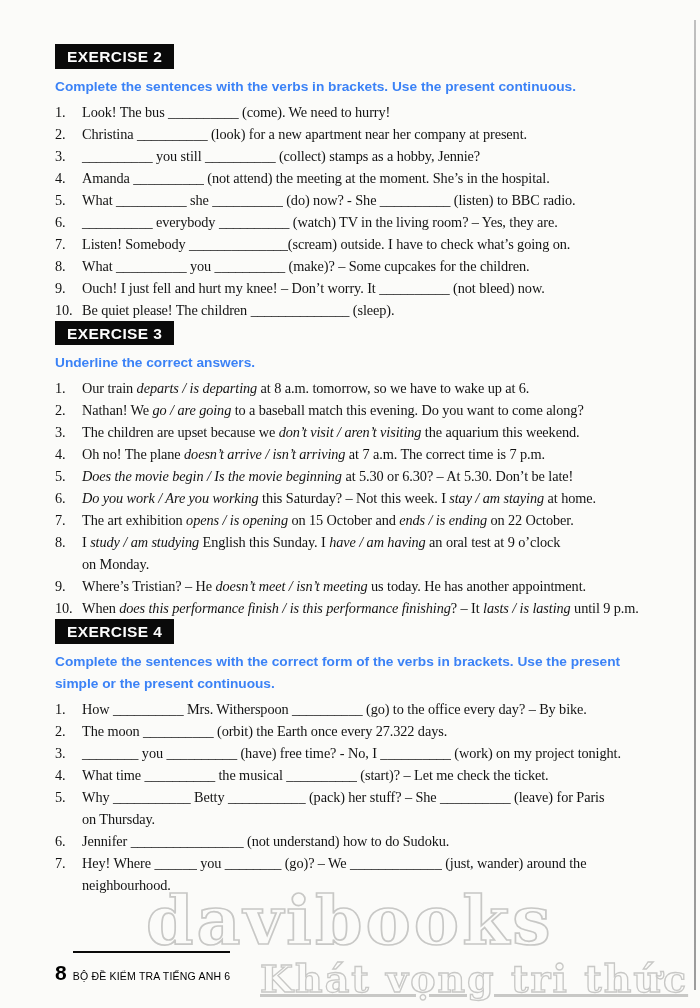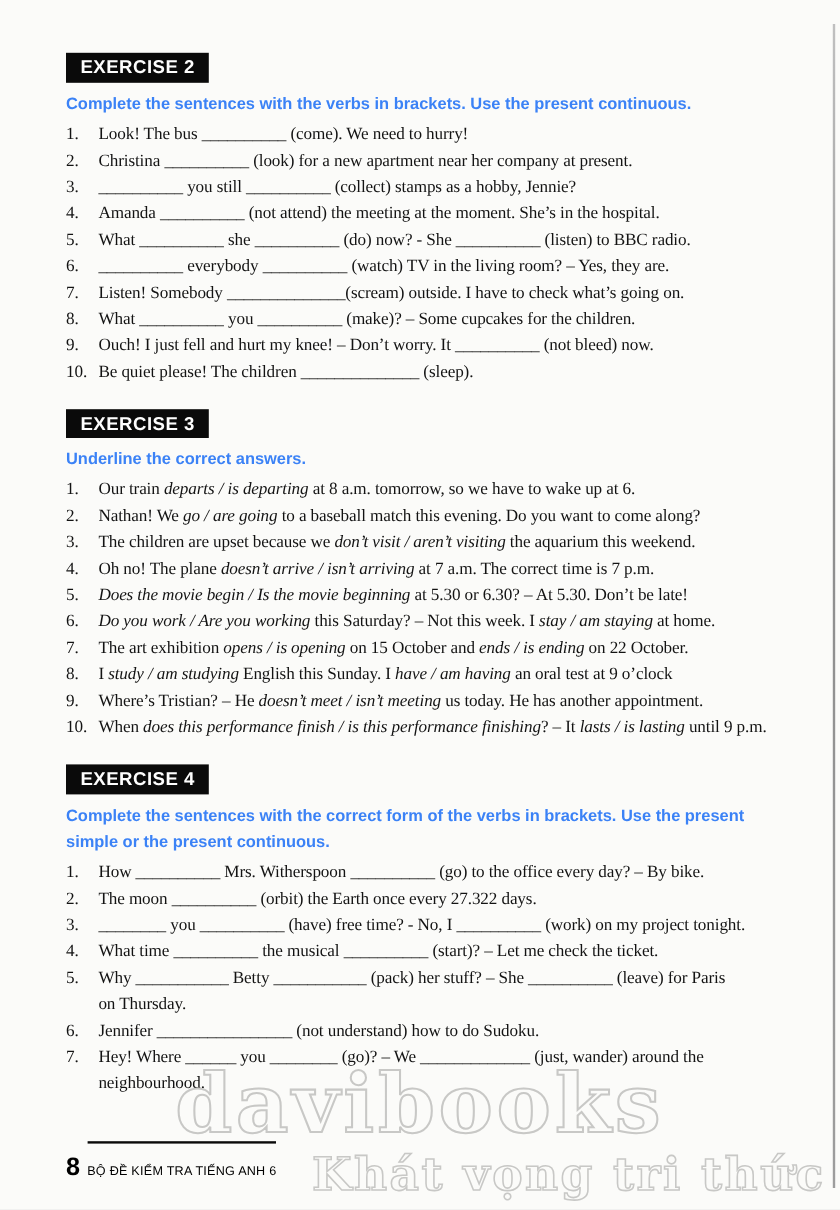--- a/index.html
+++ b/index.html
@@ -2,21 +2,21 @@
 <html><head>
 <meta charset="utf-8">
 <style>
   html,body { margin:0; padding:0; background:#e9e9e9; }
   .page {
     position:relative; width:700px; height:1008px; margin:0 auto;
     background:#fbfbf9; overflow:hidden; color:#151515;
   }
   .content { position:absolute; left:55px; top:44px; width:597px; z-index:1; }
   section.exercise { margin:0; }
-  section.exercise + section.exercise { margin-top:20px; }
+  section.exercise + section.exercise { }
   .exh-wrap { }
   .exh {
     display:inline-block; background:#0a0a0a; color:#fdfdfd;
     font-family:"Liberation Sans",sans-serif; font-weight:bold;
     font-size:15.5px; line-height:1; padding:5px 12px 4px; letter-spacing:.4px;
   }
   .instr {
     font-family:"Liberation Sans",sans-serif; font-weight:bold;
     font-size:13.7px; line-height:22px; margin:7px 0 3px; color:#3b82f6;
   }
@@ -29,21 +29,21 @@
   .txt { flex:1; }
   .it { font-style:italic; }
   
   .watermark { position:absolute; z-index:2; pointer-events:none; left:0; top:0; width:700px; height:1008px; }
   .wm { position:absolute; font-family:"DejaVu Serif",serif; font-weight:bold; color:#e7e7e4; white-space:nowrap; }
   @supports (-webkit-text-stroke: 1px #000) {
     .wm { color:transparent; -webkit-text-stroke:1.7px #c8c8c6; }
     .wm2 { -webkit-text-stroke:1.3px #c8c8c6; }
   }
   .wm1 { left:146px; top:886px; font-size:68px; letter-spacing:3px; line-height:1; }
-  .wm2 { left:260px; top:960px; font-size:38px; letter-spacing:2px; line-height:1; }
+  .wm2 { left:260px; top:960px; font-size:38px; letter-spacing:2px; line-height:1;text-decoration:underline; }
   
   .footer { position:absolute; z-index:3; left:55px; bottom:26px; display:flex; align-items:flex-end; gap:6px; }
   .pageno {
     font-family:"Liberation Sans",sans-serif; font-weight:bold;
     font-size:21px; line-height:.85; color:#000;
   }
   .booktitle {
     font-family:"Liberation Sans",sans-serif; font-weight:normal;
     font-size:10.5px; letter-spacing:.2px; color:#000;
     border-top:2px solid #0a0a0a; padding-top:17px;
@@ -170,20 +170,21 @@
           <div class="item">
             <span class="num">7.</span>
             <div class="txt">
               <div class="line"><span>The art exhibition </span><span class="it">opens / is opening</span><span> on 15 October and </span><span class="it">ends / is ending</span><span> on 22 October.</span></div>
             </div>
           </div>
           <div class="item">
             <span class="num">8.</span>
             <div class="txt">
               <div class="line"><span>I </span><span class="it">study / am studying</span><span> English this Sunday. I </span><span class="it">have / am having</span><span> an oral test at 9 o’clock</span></div>
+              <div class="line"><span>on Monday.</span></div>
             </div>
           </div>
           <div class="item">
             <span class="num">9.</span>
             <div class="txt">
               <div class="line"><span>Where’s Tristian? – He </span><span class="it">doesn’t meet / isn’t meeting</span><span> us today. He has another appointment.</span></div>
             </div>
           </div>
           <div class="item">
             <span class="num">10.</span>

